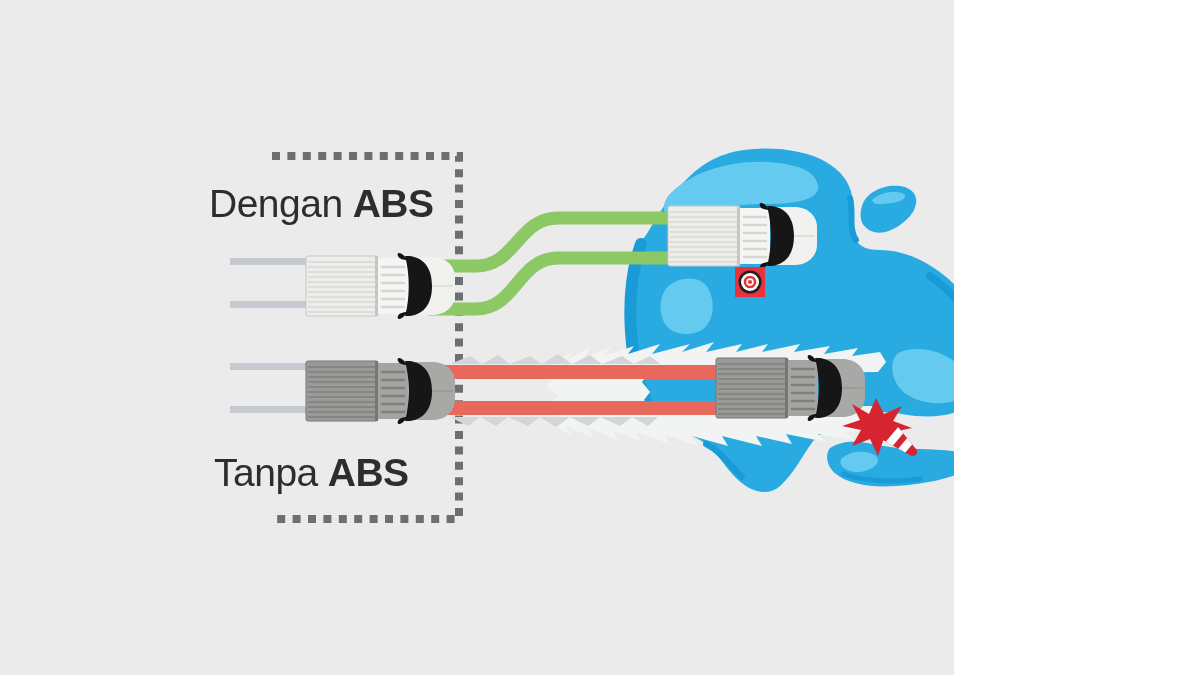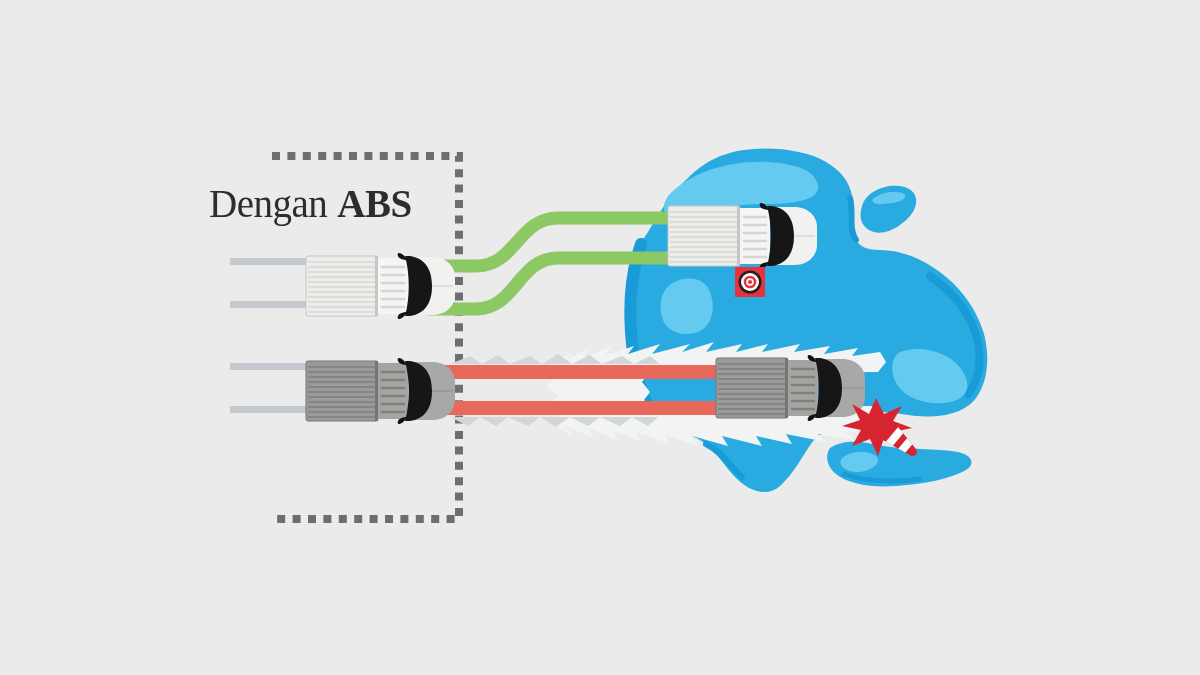--- a/index.html
+++ b/index.html
@@ -1,19 +1,19 @@
 <!DOCTYPE html>
 <html style="--background: #EBEBEB; --text: #2E2C2D; --dotted_border: #6D6E71; --abs_path_green: #8CC863; --skid_red: #E8695C; --puddle_blue: #29ABE2; --puddle_highlight: #64CAEF; --puddle_shadow: #189BD6; --splash_white: #F2F3F3; --splash_grey: #D2D6D8; --track_grey: #C4CAD0; --target_red: #E8333C; --cone_red: #D62430;"><head>
 <meta charset="utf-8">
 <style>
   html,body{margin:0;padding:0;}
   .stage{
-    position:relative;width:1200px;height:675px;overflow:hidden;
+    position:relative;width:954px;height:675px;overflow:hidden;
     background:var(--background,#EBEBEB);
-    font-family:Liberation Serif, serif;
+    font-family:Liberation Sans, sans-serif;
   }
   .stage svg{position:absolute;left:0;top:0;}
   .label{
     position:absolute;color:var(--text,#2E2C2D);font-size:39px;
     letter-spacing:-0.5px;white-space:nowrap;line-height:1.1;
   }
   .label .reg{font-weight:400;}
   .label .bold{font-weight:700;margin-left:10px;}
   .label-with-abs{left:209px;top:183px;}
   .label-without-abs{left:214px;top:452px;}
@@ -166,14 +166,17 @@
           <rect x="13" y="-14" width="8" height="28" fill="#FFFFFF"></rect>
           <rect x="27" y="-14" width="8" height="28" fill="#FFFFFF"></rect>
         </g>
       </g>
     </g>
   </svg>
 
   <div class="label label-with-abs">
     <span class="reg">Dengan</span><span class="bold">ABS</span>
   </div>
+  <div class="label label-without-abs">
+    <span class="reg">Tanpa</span><span class="bold">ABS</span>
+  </div>
 
 </div>
 
 </body></html>

